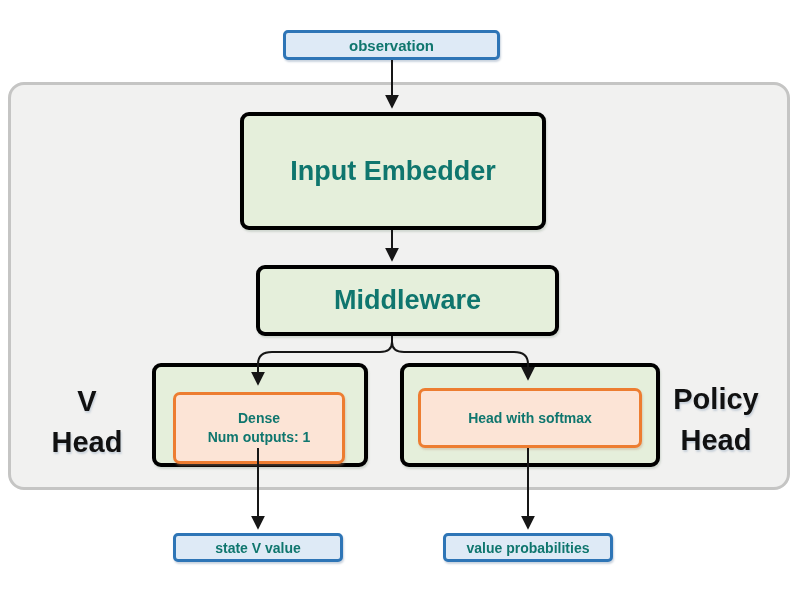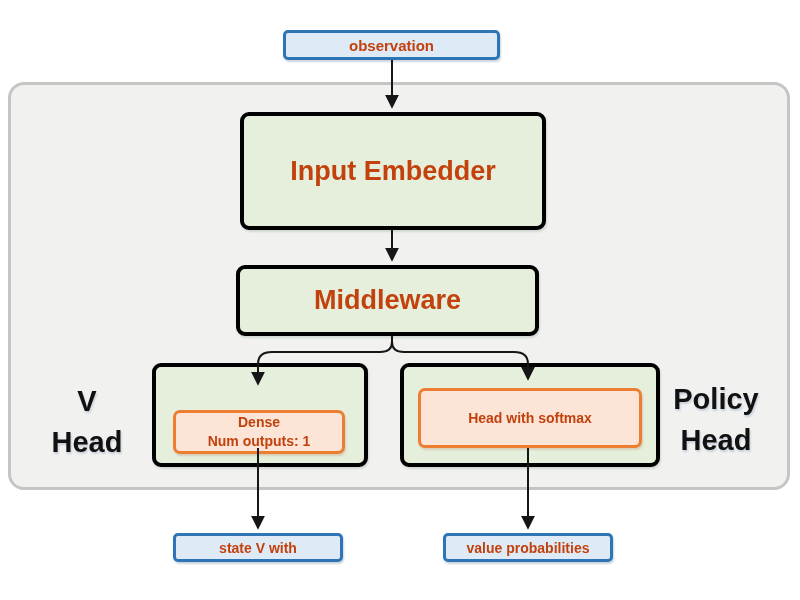--- a/index.html
+++ b/index.html
@@ -13,21 +13,21 @@
   
   .container-box{
     position:absolute;left:8px;top:82px;width:782px;height:408px;
     box-sizing:border-box;background:#f1f1f0;border:3px solid #c5c5c4;
     border-radius:16px;
   }
 
   .node{
     position:absolute;box-sizing:border-box;display:flex;
     align-items:center;justify-content:center;flex-direction:column;
-    text-align:center;color:#c2410c;
+    text-align:center;color:#0f766e;
   }
   .blue-box{
     background:#deeaf6;border:3px solid #2e75b6;border-radius:5px;
     font-weight:bold;font-size:15px;
     box-shadow:1px 2px 2px rgba(140,160,185,0.45);
   }
   .green-box{
     background:#e5efdb;border:4px solid #000000;border-radius:9px;
     font-weight:bold;
     box-shadow:1px 2px 2px rgba(150,170,150,0.35);
@@ -35,24 +35,24 @@
   .orange-box{
     background:#fce4d6;border:3px solid #ed7d31;border-radius:7px;
     font-size:14px;line-height:19px;
     box-shadow:1px 2px 2px rgba(190,150,120,0.35);
   }
   .orange-box .t{font-weight:bold;}
   .orange-box .s{font-weight:bold;}
 
   .node-observation{left:283px;top:30px;width:217px;height:30px;}
   .node-input-embedder{left:240px;top:112px;width:306px;height:118px;font-size:27px;}
-  .node-middleware{left:236px;top:265px;width:303px;height:71px;font-size:27px;}
+  .node-middleware{left:256px;top:265px;width:303px;height:71px;font-size:27px;}
   .node-v-head{left:152px;top:363px;width:216px;height:104px;}
   .node-policy-head{left:400px;top:363px;width:260px;height:104px;}
-  .node-v-dense{left:173px;top:392px;width:172px;height:44px;margin-top:18px;}
+  .node-v-dense{left:173px;top:392px;width:172px;height:72px;}
   .node-policy-dense{left:418px;top:388px;width:224px;height:60px;}
   .node-state-v{left:173px;top:533px;width:170px;height:29px;font-size:14px;}
   .node-action-prob{left:443px;top:533px;width:170px;height:29px;font-size:14px;}
 
   .side-label{
     position:absolute;font-weight:bold;font-size:29px;line-height:41px;
     color:#111;text-align:center;
     text-shadow:1px 2px 2px rgba(120,145,175,0.35);
   }
   .label-v-head{left:28px;top:381px;width:118px;}
@@ -97,21 +97,21 @@
   <div class="side-label label-v-head">
     <div>V</div>
     <div>Head</div>
   </div>
   <div class="side-label label-policy-head">
     <div>Policy</div>
     <div>Head</div>
   </div>
 
   <div class="node blue-box node-state-v">
-    <span>state V with</span>
+    <span>state V value</span>
   </div>
   <div class="node blue-box node-action-prob">
     <span>value probabilities</span>
   </div>
 
   <svg class="arrows" width="800" height="600" viewBox="0 0 800 600">
     <defs>
       <marker id="ah" viewBox="0 0 12 12" refX="10.5" refY="6" markerWidth="14" markerHeight="14" markerUnits="userSpaceOnUse" orient="auto">
         <path class="head" d="M0,0 L12,6 L0,12 Z"></path>
       </marker>

